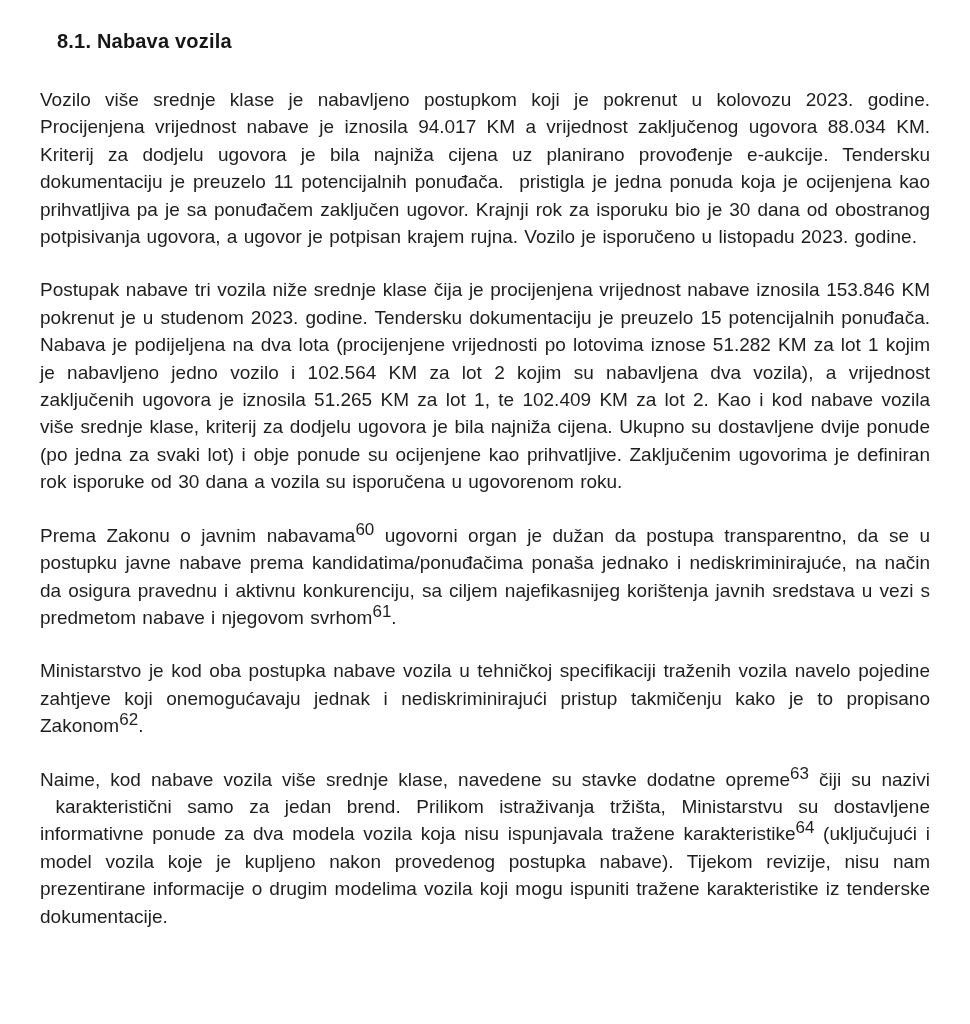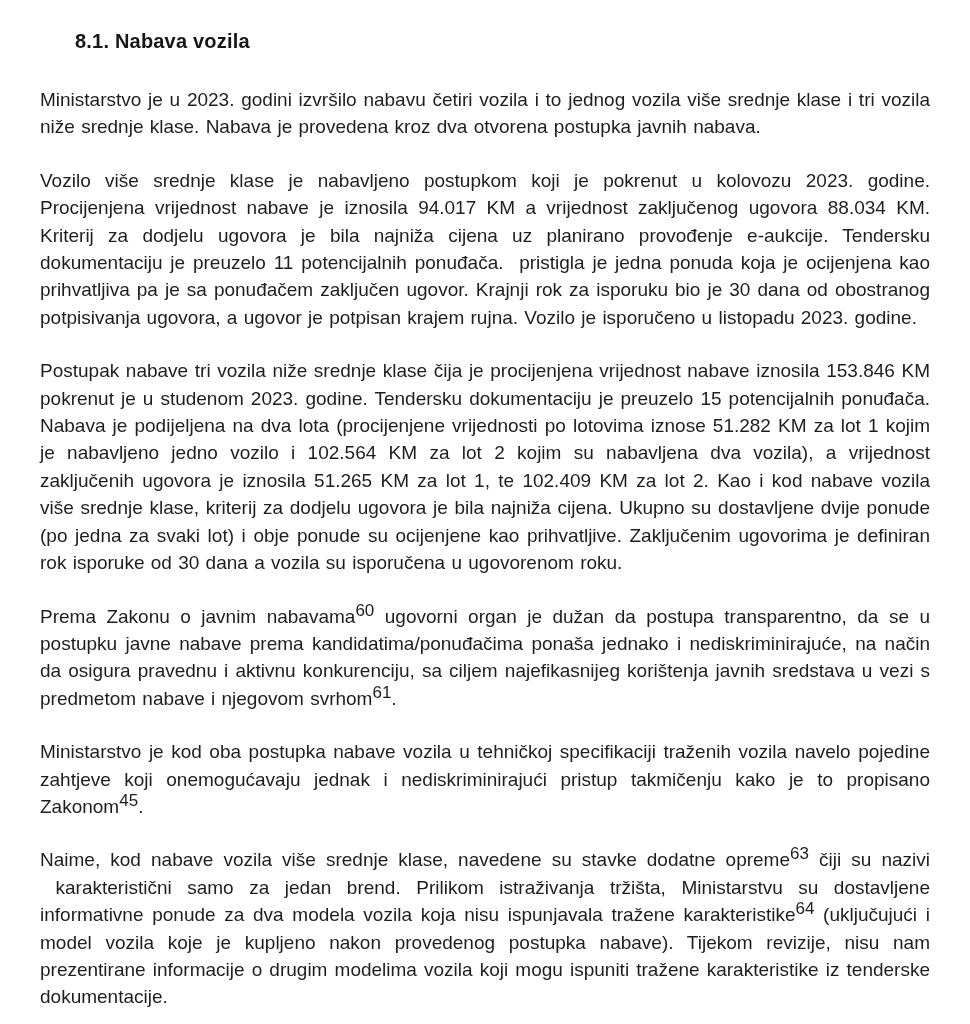--- a/index.html
+++ b/index.html
@@ -13,21 +13,21 @@
     height: 1024px;
     background: #ffffff;
     padding: 30px 40px 20px 40px;
     overflow: hidden;
     color: #1e1e1e;
   }
   .heading {
     font-size: 20px;
     font-weight: bold;
     letter-spacing: 0.2px;
-    margin-left: 35px;
+    margin-left: 17px;
     margin-bottom: 33px;
     color: #171717;
   }
   .para {
     font-size: 19px;
     line-height: 27.4px;
     text-align: justify;
     color: #1e1e1e;
     margin-bottom: 26px;
     word-spacing: 1px;
@@ -39,24 +39,23 @@
     position: relative;
     top: -7px;
   }
 </style>
 </head>
 <body>
 
 <div class="page">
   <h2 class="heading">8.1. Nabava vozila</h2>
 
-  <p class="para"><span>Ministarstvo je u 2023. godini izvršilo nabavu četiri vozila i to jednog vozila više srednje klase i tri vozila niže srednje klase. Nabava je provedena kroz dva otvorena postupka javnih nabava.</span></p>
 
   <p class="para"><span>Vozilo više srednje klase je nabavljeno postupkom koji je pokrenut u kolovozu 2023. godine. Procijenjena vrijednost nabave je iznosila 94.017 KM a vrijednost zaključenog ugovora 88.034 KM. Kriterij za dodjelu ugovora je bila najniža cijena uz planirano provođenje e-aukcije. Tendersku dokumentaciju je preuzelo 11 potencijalnih ponuđača. &nbsp;pristigla je jedna ponuda koja je ocijenjena kao prihvatljiva pa je sa ponuđačem zaključen ugovor. Krajnji rok za isporuku bio je 30 dana od obostranog potpisivanja ugovora, a ugovor je potpisan krajem rujna. Vozilo je isporučeno u listopadu 2023. godine.</span></p>
 
   <p class="para"><span>Postupak nabave tri vozila niže srednje klase čija je procijenjena vrijednost nabave iznosila 153.846 KM pokrenut je u studenom 2023. godine. Tendersku dokumentaciju je preuzelo 15 potencijalnih ponuđača. Nabava je podijeljena na dva lota (procijenjene vrijednosti po lotovima iznose 51.282 KM za lot 1 kojim je nabavljeno jedno vozilo i 102.564 KM za lot 2 kojim su nabavljena dva vozila), a vrijednost zaključenih ugovora je iznosila 51.265 KM za lot 1, te 102.409 KM za lot 2. Kao i kod nabave vozila više srednje klase, kriterij za dodjelu ugovora je bila najniža cijena. Ukupno su dostavljene dvije ponude (po jedna za svaki lot) i obje ponude su ocijenjene kao prihvatljive. Zaključenim ugovorima je definiran rok isporuke od 30 dana a vozila su isporučena u ugovorenom roku.</span></p>
 
   <p class="para"><span>Prema Zakonu o javnim nabavama</span><sup>60</sup><span> ugovorni organ je dužan da postupa transparentno, da se u postupku javne nabave prema kandidatima/ponuđačima ponaša jednako i nediskriminirajuće, na način da osigura pravednu i aktivnu konkurenciju, sa ciljem najefikasnijeg korištenja javnih sredstava u vezi s predmetom nabave i njegovom svrhom</span><sup>61</sup><span>.</span></p>
 
-  <p class="para"><span>Ministarstvo je kod oba postupka nabave vozila u tehničkoj specifikaciji traženih vozila navelo pojedine zahtjeve koji onemogućavaju jednak i nediskriminirajući pristup takmičenju kako je to propisano Zakonom</span><sup>45</sup><span>.</span></p>
+  <p class="para"><span>Ministarstvo je kod oba postupka nabave vozila u tehničkoj specifikaciji traženih vozila navelo pojedine zahtjeve koji onemogućavaju jednak i nediskriminirajući pristup takmičenju kako je to propisano Zakonom</span><sup>62</sup><span>.</span></p>
 
   <p class="para"><span>Naime, kod nabave vozila više srednje klase, navedene su stavke dodatne opreme</span><sup>63</sup><span> čiji su nazivi &nbsp;karakteristični samo za jedan brend. Prilikom istraživanja tržišta, Ministarstvu su dostavljene informativne ponude za dva modela vozila koja nisu ispunjavala tražene karakteristike</span><sup>64</sup><span> (uključujući i model vozila koje je kupljeno nakon provedenog postupka nabave). Tijekom revizije, nisu nam prezentirane informacije o drugim modelima vozila koji mogu ispuniti tražene karakteristike iz tenderske dokumentacije.</span></p>
 </div>
 
 </body></html>

